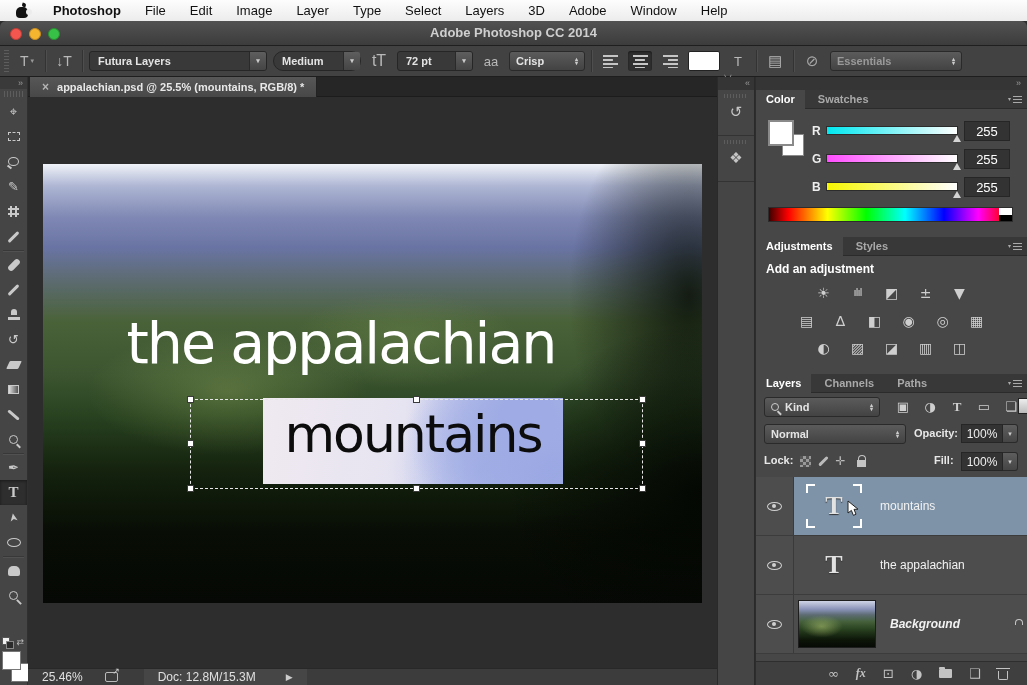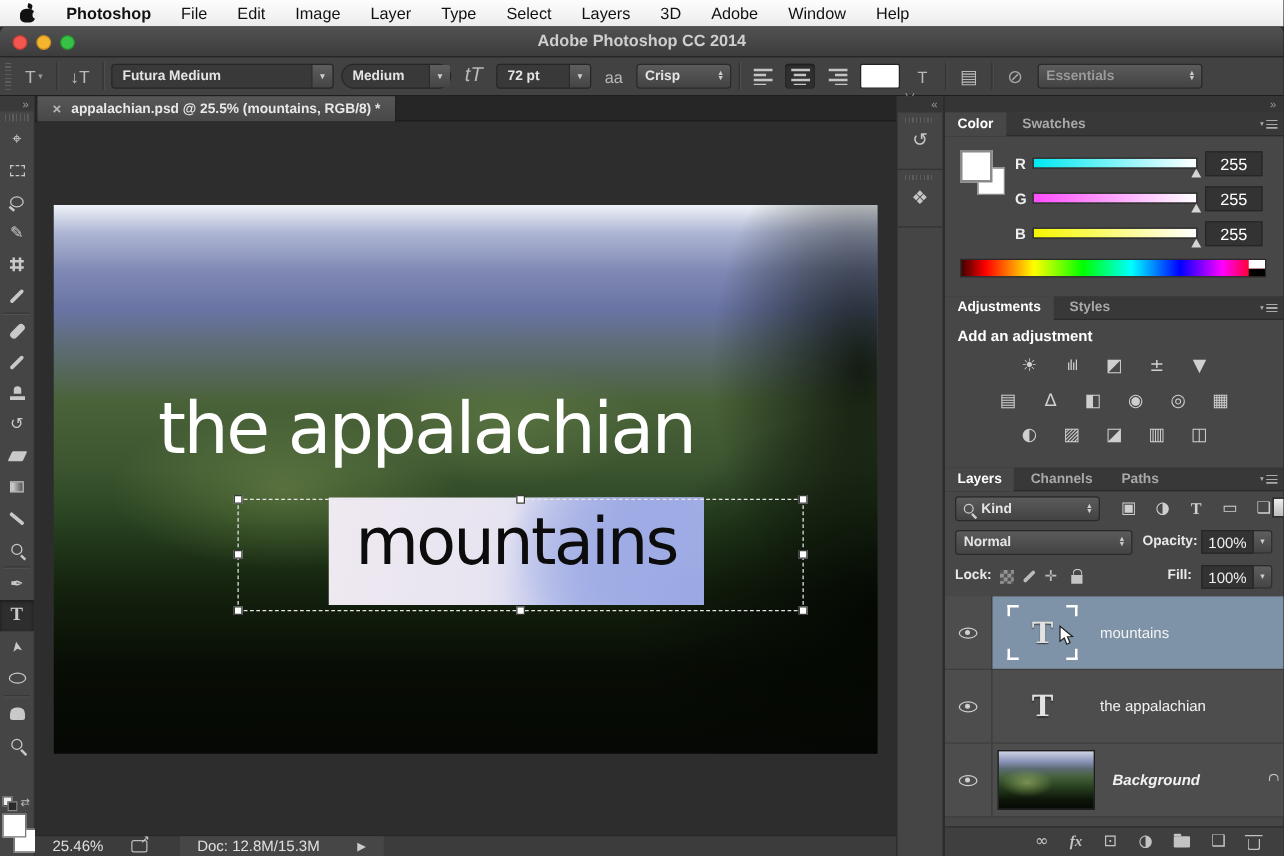--- a/index.html
+++ b/index.html
@@ -271,28 +271,28 @@
   <div class="optionsbar">
     <span class="grip"></span>
     <span class="obtn">
         <span>T</span>
         <span class="caret">▾</span>
       </span>
     <span class="odiv"></span>
     <span class="obtn twoletter">↓T</span>
     <span class="odiv"></span>
     <span class="field" style="width:178px;">
-      <span class="ftext">Futura Medium</span>
+      <span class="ftext">Futura Layers</span>
       <span class="fbtn">▾</span>
     </span>
     <span class="field" style="width:88px;border-radius:10px;">
       <span class="ftext">Medium</span>
       <span class="fbtn">▾</span>
     </span>
-    <span class="obtn twoletter" style="font-size:16px;font-style:italic;">tT</span>
+    <span class="obtn twoletter" style="font-size:16px;">tT</span>
     <span class="field" style="width:76px;">
       <span class="ftext">72 pt</span>
       <span class="fbtn">▾</span>
     </span>
     <span class="obtn twoletter" style="font-size:13px;">aa</span>
     <span class="ddl" style="width:76px;justify-content:space-between;">
       <span>Crisp</span>
       <span class="updown">
           <span>▴</span>
           <span>▾</span>

